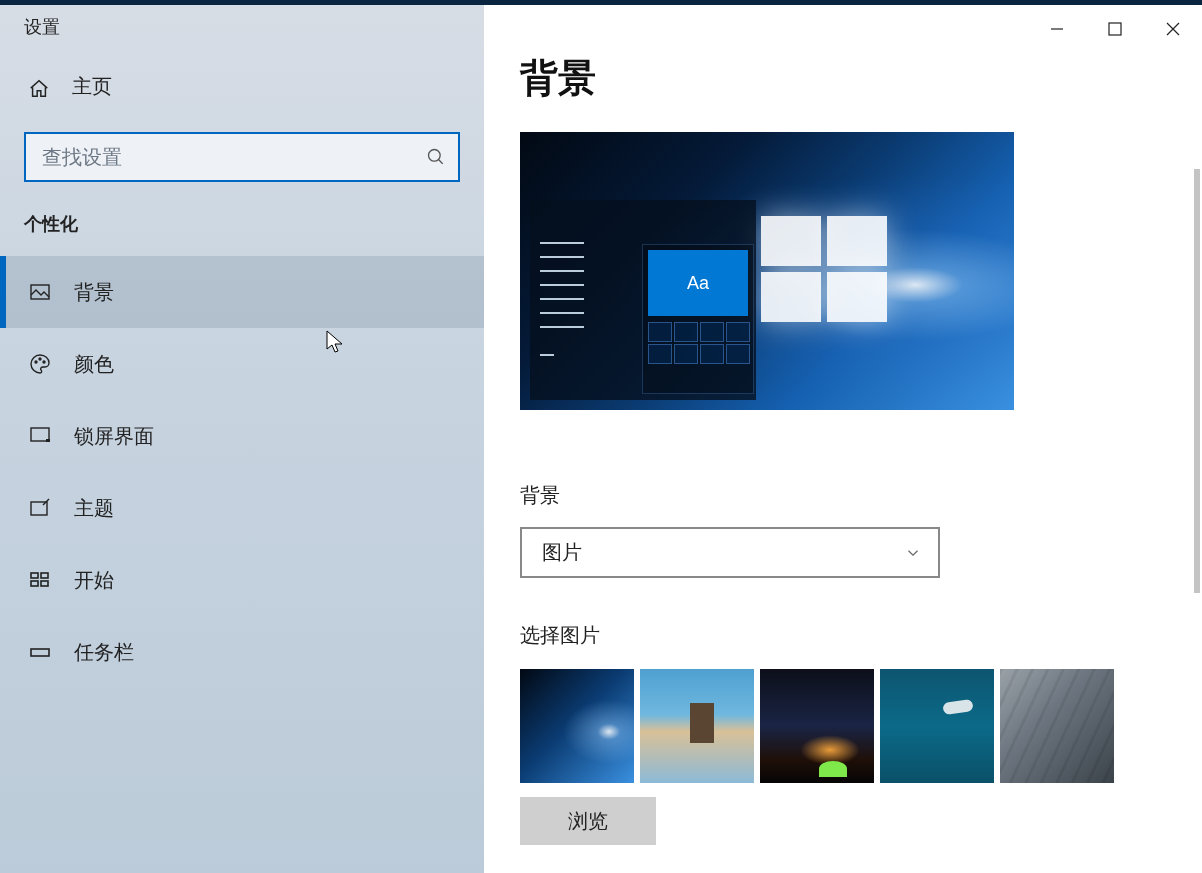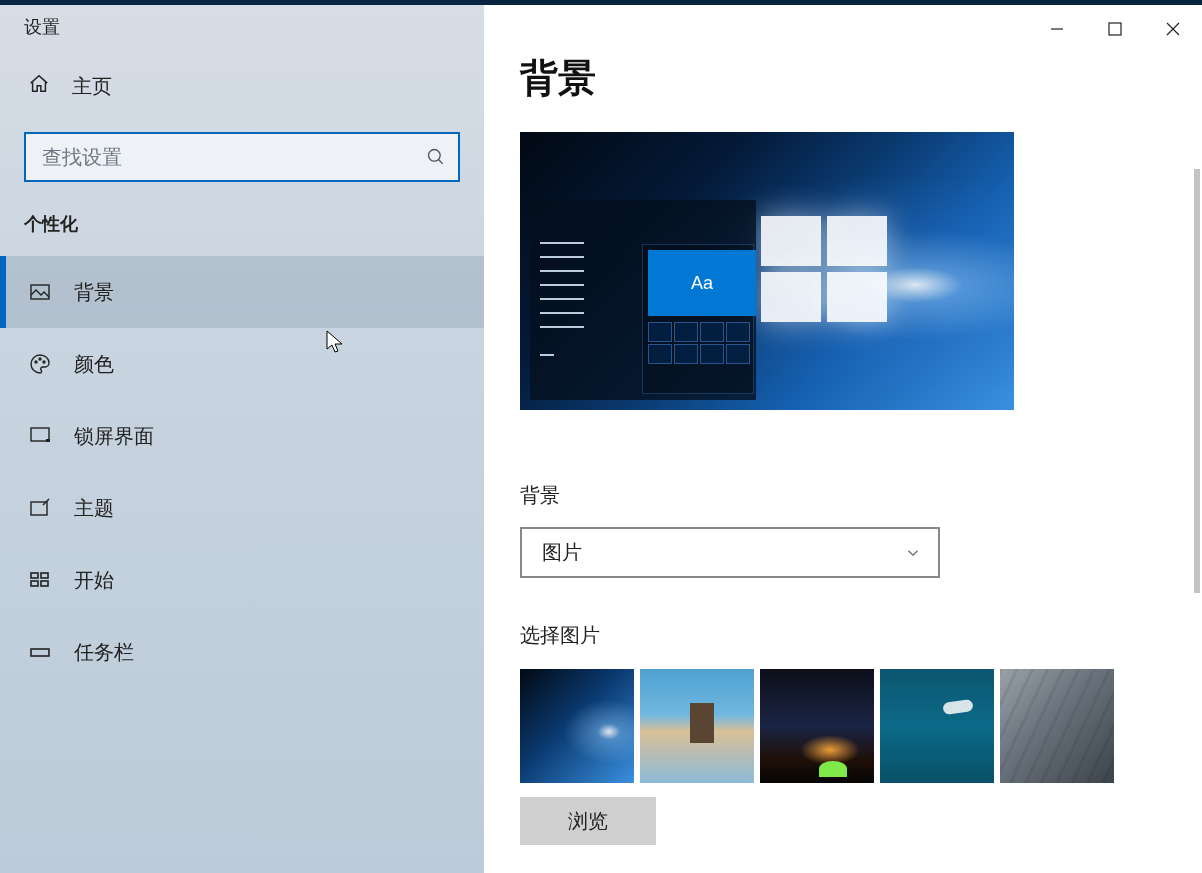--- a/index.html
+++ b/index.html
@@ -1,21 +1,21 @@
 <!DOCTYPE html>
 <html><head>
 <meta charset="utf-8">
 <style>
 * { margin: 0; padding: 0; box-sizing: border-box; font-family: "Microsoft YaHei", "Segoe UI", sans-serif; }
 body { width: 1202px; height: 873px; overflow: hidden; background: #fff; }
 .topbar { height: 5px; background: #0a2540; }
 .window { display: flex; height: 868px; border-radius: 21px; }
 .sidebar { width: 484px; background: linear-gradient(180deg, #d7dde5 0%, #c8d4e0 40%, #bccbd9 100%); display: flex; flex-direction: column; }
 .sb-title { padding: 10px 0 24px 24px; font-size: 18px; color: #222; }
-.sb-home { display: flex; align-items: flex-start; gap: 22px; padding: 10px 0 10px 28px; font-size: 20px; color: #222; cursor: pointer; }
+.sb-home { display: flex; align-items: flex-end; gap: 22px; padding: 10px 0 10px 28px; font-size: 20px; color: #222; cursor: pointer; }
 .sb-home .icon { width: 22px; height: 22px; display: flex; align-items: center; justify-content: center; }
 .search-wrap { padding: 22px 24px 0 24px; }
 .search { display: flex; align-items: center; border: 2px solid #0067c0; background: #eef2f6; height: 50px; }
 .search input { flex: 1; border: none; background: transparent; outline: none; font-size: 20px; padding: 0 16px; color: #0369a1; }
 .search input::placeholder { color: #6b7684; }
 .search .search-icon { width: 44px; display: flex; align-items: center; justify-content: center; color: #555; }
 .sb-section { padding: 30px 0 6px 24px; font-size: 18px; font-weight: 700; color: #222; }
 .sb-items { margin-top: 14px; }
 .sb-item { display: flex; align-items: center; gap: 22px; padding: 0 0 0 28px; height: 72px; font-size: 20px; color: #222; cursor: pointer; position: relative; }
 .sb-item.active { background: rgba(120,140,160,0.28); }
@@ -33,21 +33,21 @@
 .preview .wl { position: absolute; background: rgba(255,255,255,0.9); box-shadow: 0 0 30px rgba(255,255,255,0.5); }
 .preview .wl1 { left: 0; top: 0; width: 60px; height: 50px; }
 .preview .wl2 { left: 66px; top: 0; width: 60px; height: 50px; }
 .preview .wl3 { left: 0; top: 56px; width: 60px; height: 50px; }
 .preview .wl4 { left: 66px; top: 56px; width: 60px; height: 50px; }
 .preview .mockwin { position: absolute; left: 10px; bottom: 10px; width: 226px; height: 200px; background: rgba(5,15,30,0.78); }
 .preview .mock-lines { position: absolute; left: 10px; top: 42px; width: 44px; }
 .preview .mock-lines div { height: 2px; background: #bcd; margin-bottom: 12px; }
 .preview .mock-lines div.short { width: 14px; margin-top: 26px; }
 .preview .mock-tile { position: absolute; left: 112px; top: 44px; width: 112px; height: 150px; background: rgba(0,0,0,0.25); border: 1px solid rgba(80,140,220,0.3); }
-.preview .mock-aa { position: absolute; left: 118px; top: 50px; width: 108px; height: 66px; background: #0078d4; display: flex; align-items: center; justify-content: center; color: #fff; font-size: 18px; }
+.preview .mock-aa { position: absolute; left: 118px; top: 50px; width: 100px; height: 66px; background: #0078d4; display: flex; align-items: center; justify-content: center; color: #fff; font-size: 18px; }
 .preview .mock-grid { position: absolute; left: 118px; top: 122px; display: grid; grid-template-columns: repeat(4, 24px); grid-auto-rows: 20px; gap: 2px; }
 .preview .mock-grid div { border: 1px solid rgba(80,140,220,0.5); background: rgba(0,60,130,0.3); }
 .field-label { font-size: 20px; color: #222; margin-top: 72px; }
 .select { margin-top: 18px; width: 420px; height: 51px; border: 2px solid #888; display: flex; align-items: center; justify-content: space-between; padding: 0 16px 0 20px; background: #fff; cursor: pointer; }
 .select .sel-text { font-size: 20px; color: #222; }
 .select .chev { color: #555; }
 .thumbs-label { font-size: 20px; color: #222; margin-top: 44px; }
 .thumbs { display: flex; gap: 6px; margin-top: 20px; }
 .thumb { width: 114px; height: 114px; cursor: pointer; position: relative; overflow: hidden; }
 .thumb.t0 { background: linear-gradient(135deg, #020913 0%, #0a3a70 45%, #3a90e0 100%); }

